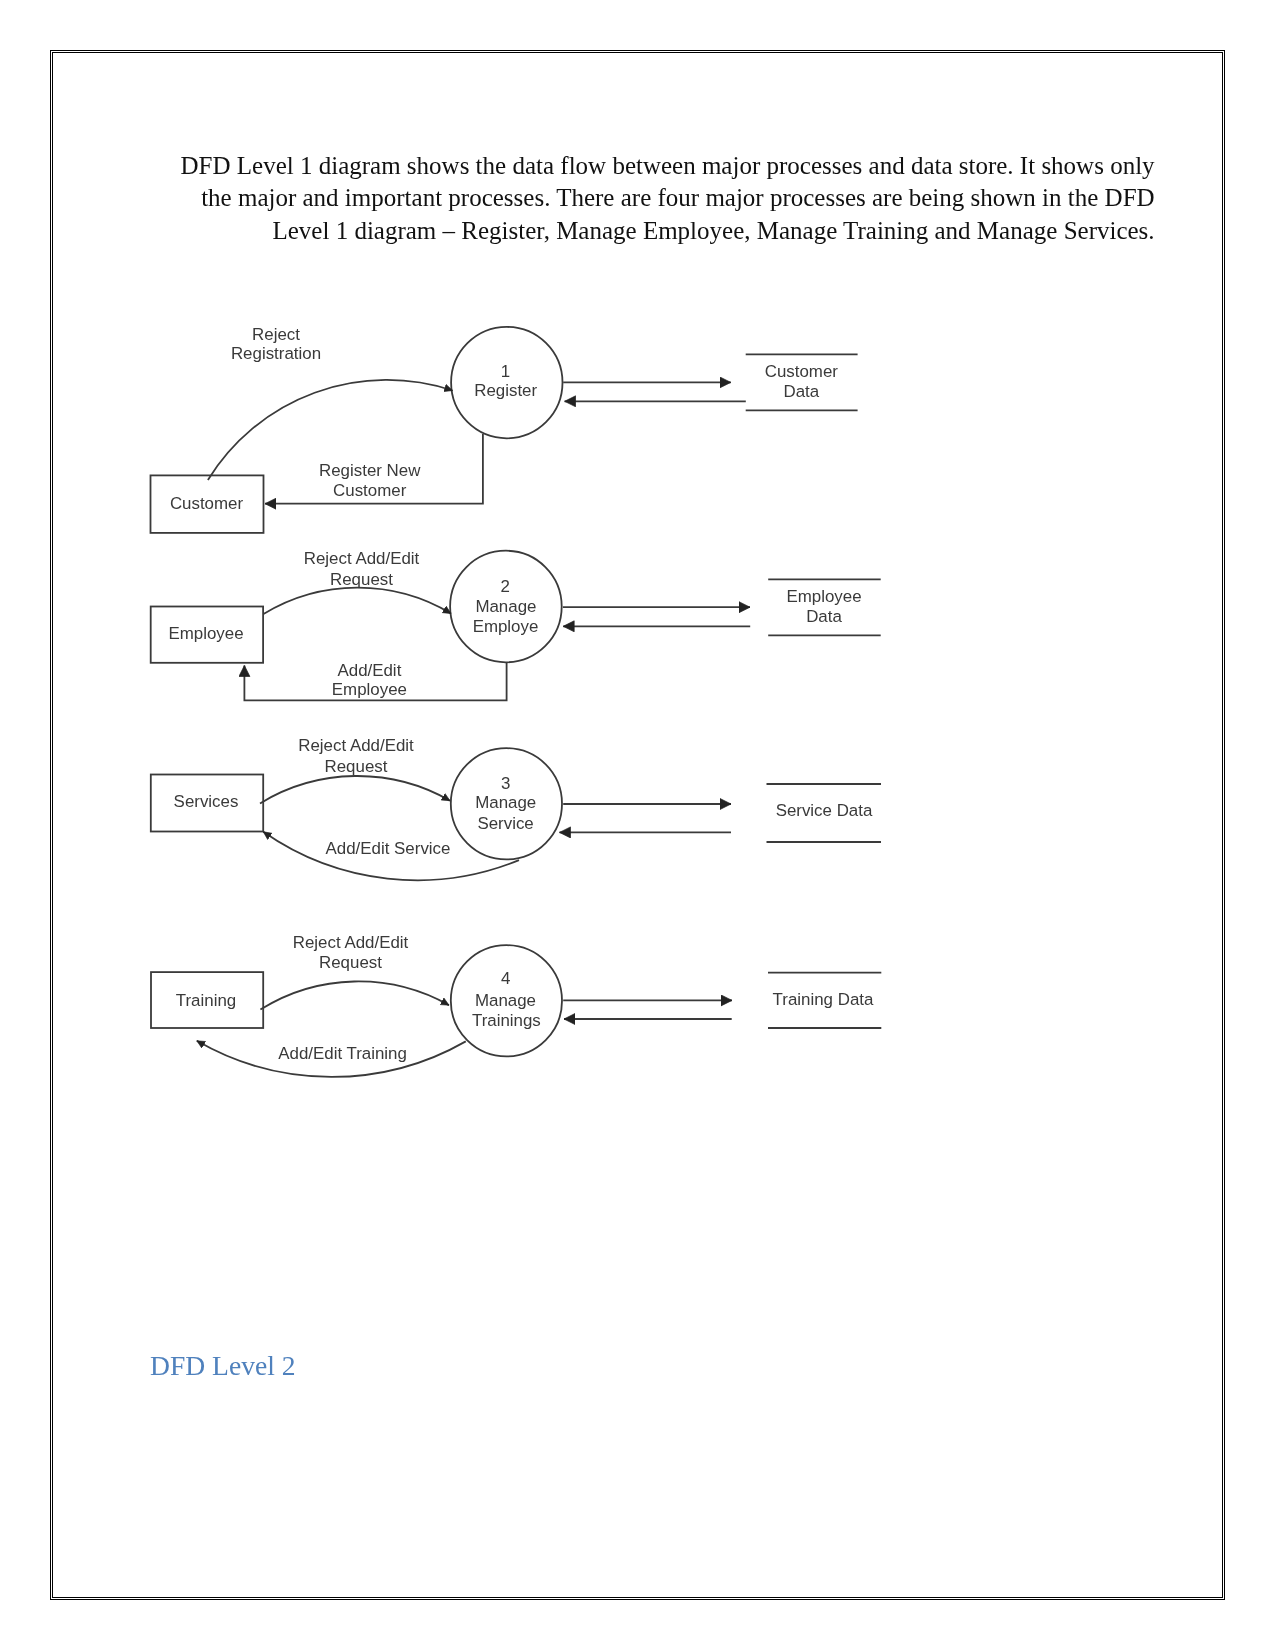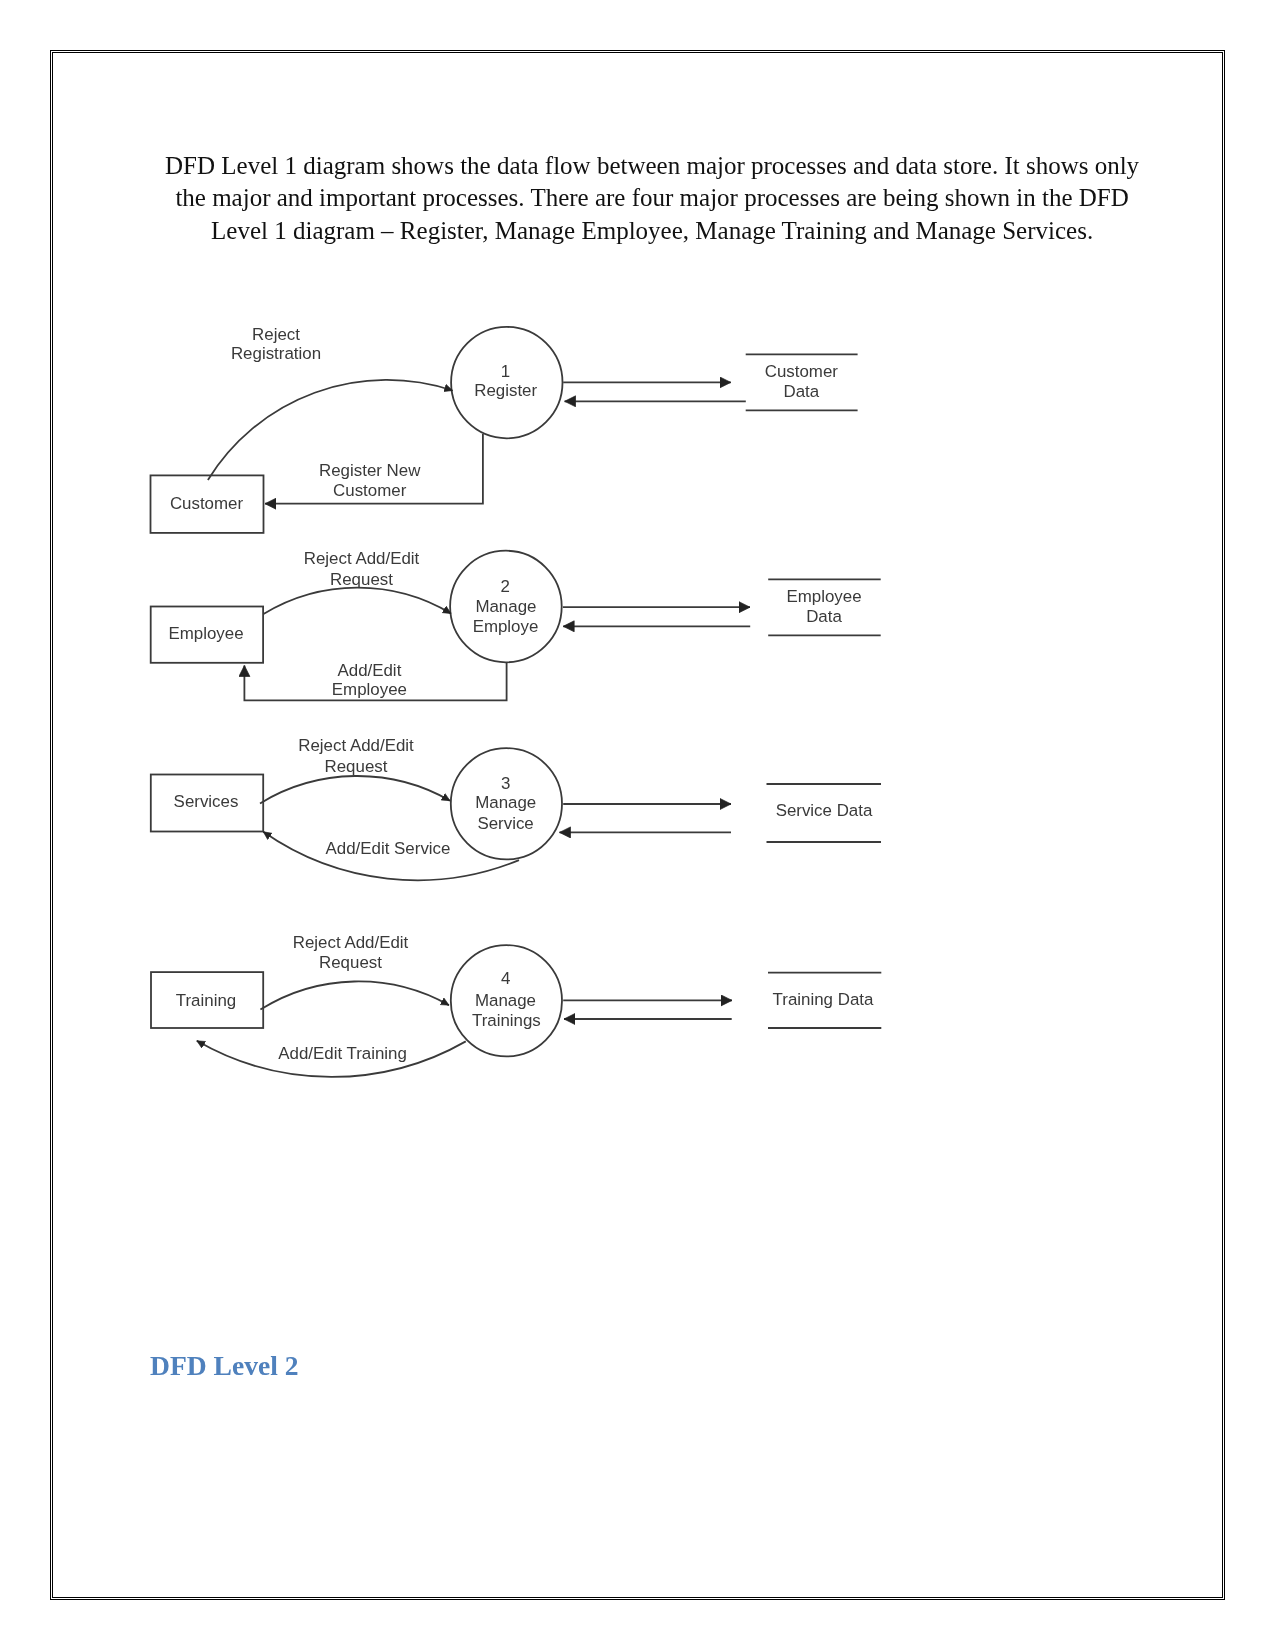--- a/index.html
+++ b/index.html
@@ -25,30 +25,30 @@
     border:1px solid #000;
   }
   #intro {
     transform: translateZ(0);
     position:absolute;
     left:149.6px; top:149.6px;
     width:1005px;
     font-size:25px;
     line-height:32.8px;
     color:#111;
-    text-align:center;
+    text-align:right;
     margin:0;
   }
   #dfd-heading {
     transform: translateZ(0);
     position:absolute;
     left:150px; top:1348.8px;
     font-size:27.6px;
     line-height:33px;
-    font-weight:bold;
+    font-weight:normal;
     color:#4f81bd;
     white-space:nowrap;
   }
   #diagram { position:absolute; left:0; top:0; transform: translateZ(0); }
   #diagram text { fill:#3a3a3a; stroke:none; }
 </style>
 </head>
 <body>
 
 <div id="page-border-outer"></div>

